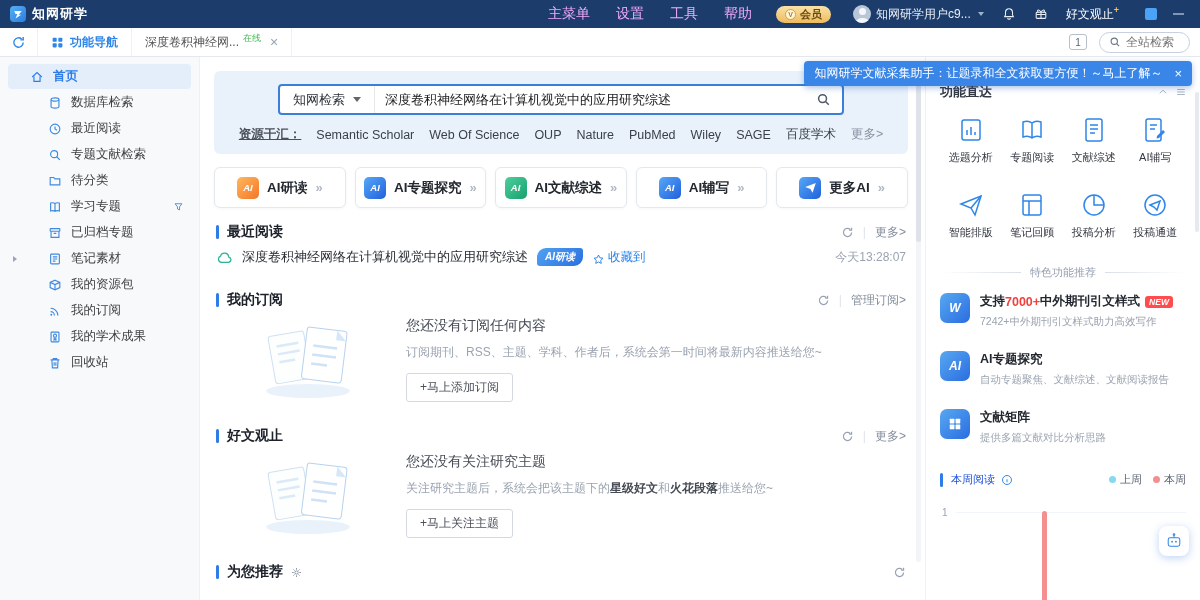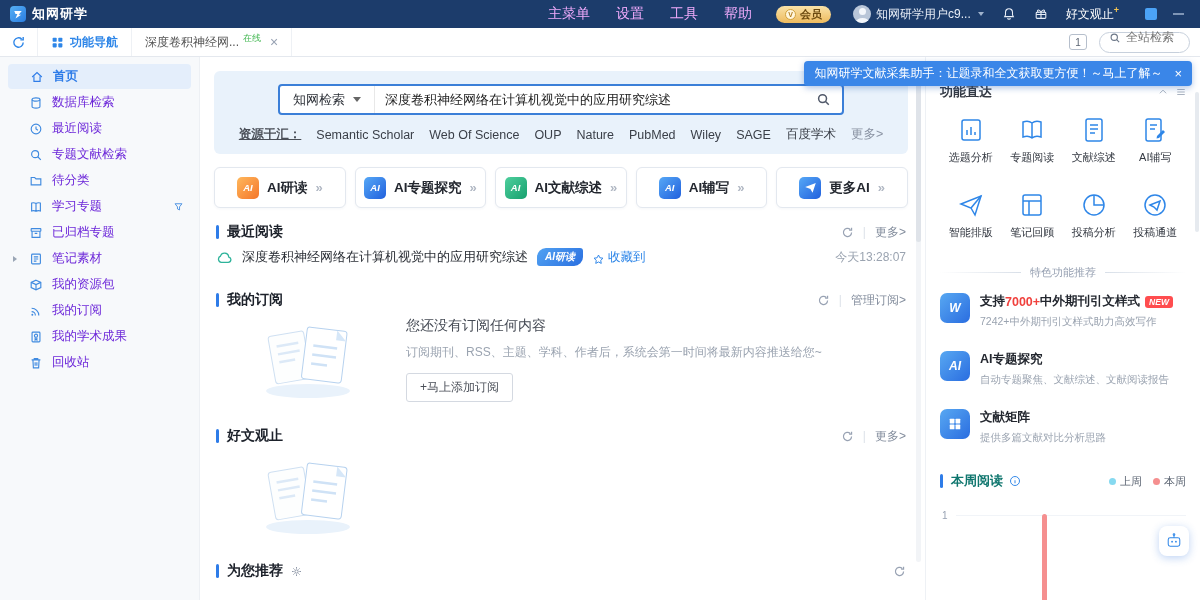--- a/index.html
+++ b/index.html
@@ -30,26 +30,26 @@
 
 .tabbar{position:absolute;top:28px;left:0;width:100%;height:29px;background:#fff;border-bottom:1px solid #e4e8ee;display:flex;align-items:center}
 .tab-refresh{margin:0 11px;color:#2e86e8}
 .tab{height:28px;display:flex;align-items:center;gap:6px;padding:0 13px;border-right:1px solid #eef1f5;font-size:12px}
 .tab-active{color:#2e86e8;font-weight:bold;border-left:1px solid #eef1f5}
 .tab-doc{color:#555}
 .online{color:#45b854;font-size:9px;align-self:flex-start;margin-top:4px;margin-left:-2px}
 .tab-close{color:#98a2b3;font-size:14px;margin-left:3px;line-height:1}
 .tab-right{margin-left:auto;display:flex;align-items:center;gap:12px;margin-right:10px}
 .page-ind{min-width:18px;height:16px;border:1px solid #b6bfcc;border-radius:3px;font-size:10px;color:#5b6472;display:flex;align-items:center;justify-content:center;padding:0 3px}
-.global-search{display:flex;align-items:flex-end;gap:5px;height:21px;border:1px solid #c7d0dc;border-radius:11px;padding:8px 9px;color:#3a3f48}
+.global-search{display:flex;align-items:center;gap:5px;height:21px;border:1px solid #c7d0dc;border-radius:11px;padding:0 9px;color:#3a3f48}
 .global-search input{border:none;outline:none;width:54px;font-size:12px;color:#3a3f48;background:transparent;font-family:inherit}
 
 
 .sidebar{position:absolute;top:57px;left:0;width:200px;height:543px;background:#f7f9fb;border-right:1px solid #edf0f4;padding-top:7px}
-.side-item{height:25px;display:flex;align-items:center;gap:9px;padding-left:29px;font-size:12.5px;color:#6d28d9;position:relative;margin-bottom:1px}
+.side-item{height:25px;display:flex;align-items:center;gap:9px;padding-left:48px;font-size:12.5px;color:#404040;position:relative;margin-bottom:1px}
 .side-item svg{color:#3f8ae0;flex:none}
 .side-active{background:#e4eefb;border-radius:4px;margin:0 8px 1px;padding-left:22px;color:#2e7ce8;font-weight:bold}
 .side-active svg{color:#2e7ce8}
 .expand-caret{position:absolute;left:13px;width:0;height:0;border-top:3.5px solid transparent;border-bottom:3.5px solid transparent;border-left:4.5px solid #9aa6b5}
 .filter-icon{position:absolute;right:15px;color:#a7b0bd}
 
 
 .main{position:absolute;top:57px;left:200px;width:722px;height:543px;background:#fff;overflow:hidden}
 .search-card{margin:14px 14px 0;background:#e9f2fb;border-radius:6px;padding:13px 0 11px}
 .search-bar{width:566px;margin:0 auto;height:31px;background:#fff;border:2px solid #3b7fd8;border-radius:4px;display:flex;align-items:center}
@@ -99,21 +99,21 @@
 .featured-head{display:flex;align-items:center;gap:9px;margin:25px 0 13px;color:#98a2b3;font-size:11px}
 .fh-line{flex:1;height:1px;background:linear-gradient(90deg,rgba(216,223,232,0),#d8dfe8)}
 .fh-line.r{background:linear-gradient(90deg,#d8dfe8,rgba(216,223,232,0))}
 .fcard{display:flex;gap:10px;margin-bottom:22px;align-items:flex-start}
 .fcard-icon{width:30px;height:30px;border-radius:7px;background:linear-gradient(135deg,#58a8f2,#2a6de0);color:#fff;font-weight:bold;font-size:12px;font-style:italic;display:flex;align-items:center;justify-content:center;flex:none}
 .fc-title{font-size:12.5px;font-weight:bold;color:#23272f;display:flex;align-items:center;white-space:nowrap}
 .red{color:#f0413d}
 .new-badge{background:#ff4d4f;color:#fff;font-size:8.5px;font-style:italic;padding:1px 4px;border-radius:3px;margin-left:5px}
 .fc-desc{font-size:10.5px;color:#9aa3b0;margin-top:5px}
 .weekly-head{display:flex;align-items:center;margin-top:27px}
-.weekly-title{font-size:13px;font-weight:bold;color:#0f766e}
+.weekly-title{font-size:11px;font-weight:normal;color:#1d4ed8}
 .info-icon{margin-left:6px;color:#2e86e8}
 .legend{margin-left:auto;display:flex;gap:11px;font-size:11px;color:#5b6472;align-items:center}
 .dot{width:7px;height:7px;border-radius:50%;display:inline-block;margin-right:4px}
 .legend-item{display:flex;align-items:center}
 .chart{position:relative;height:100px;margin-top:10px}
 .ytick{position:absolute;left:2px;top:10px;font-size:10px;color:#98a2b3}
 .gline{position:absolute;left:16px;right:0;top:15px;border-top:1px solid #f1f4f8}
 .bar-cur{position:absolute;left:102px;top:14px;width:5px;height:110px;background:#f58f8f;border-radius:3px}
 .assistant{position:absolute;right:11px;bottom:44px;width:30px;height:30px;border-radius:8px;background:#fff;box-shadow:0 2px 8px rgba(40,110,220,.3);display:flex;align-items:center;justify-content:center;color:#2e86e8}
 
@@ -447,20 +447,25 @@
         <line x1="27" y1="43" x2="43" y2="43" stroke="#dce9f7" stroke-width="2.5"></line>
       </g>
       <g transform="rotate(7 72 40)">
         <rect x="52" y="12" width="40" height="52" rx="3" fill="#fff" stroke="#b7d2ef"></rect>
         <path d="M82 12l10 10h-10z" fill="#d6e7f8"></path>
         <line x1="60" y1="30" x2="84" y2="30" stroke="#cfe2f6" stroke-width="2.5"></line>
         <line x1="60" y1="39" x2="84" y2="39" stroke="#cfe2f6" stroke-width="2.5"></line>
         <line x1="60" y1="48" x2="76" y2="48" stroke="#cfe2f6" stroke-width="2.5"></line>
       </g>
     </svg>
+    <div class="empty-body">
+      <div class="et">您还没有关注研究主题</div>
+      <div class="ed"><span>关注研究主题后，系统会把该主题下的</span><b>星级好文</b><span>和</span><b>火花段落</b><span>推送给您~</span></div>
+      <div class="empty-btn">+马上关注主题</div>
+    </div>
   </div>
 
   <div class="sec sp">
     <span class="sec-bar"></span>
     <span class="sec-title">为您推荐</span>
     <span class="sec-gear">
       <svg width="13" height="13" viewBox="0 0 16 16" fill="none" stroke="currentColor" stroke-width="1.2">
           <circle cx="8" cy="8" r="2"></circle>
           <path d="M8 2.5v2M8 11.5v2M2.5 8h2M11.5 8h2M4.2 4.2l1.4 1.4M10.4 10.4l1.4 1.4M11.8 4.2l-1.4 1.4M5.6 10.4l-1.4 1.4"></path>
         </svg>

